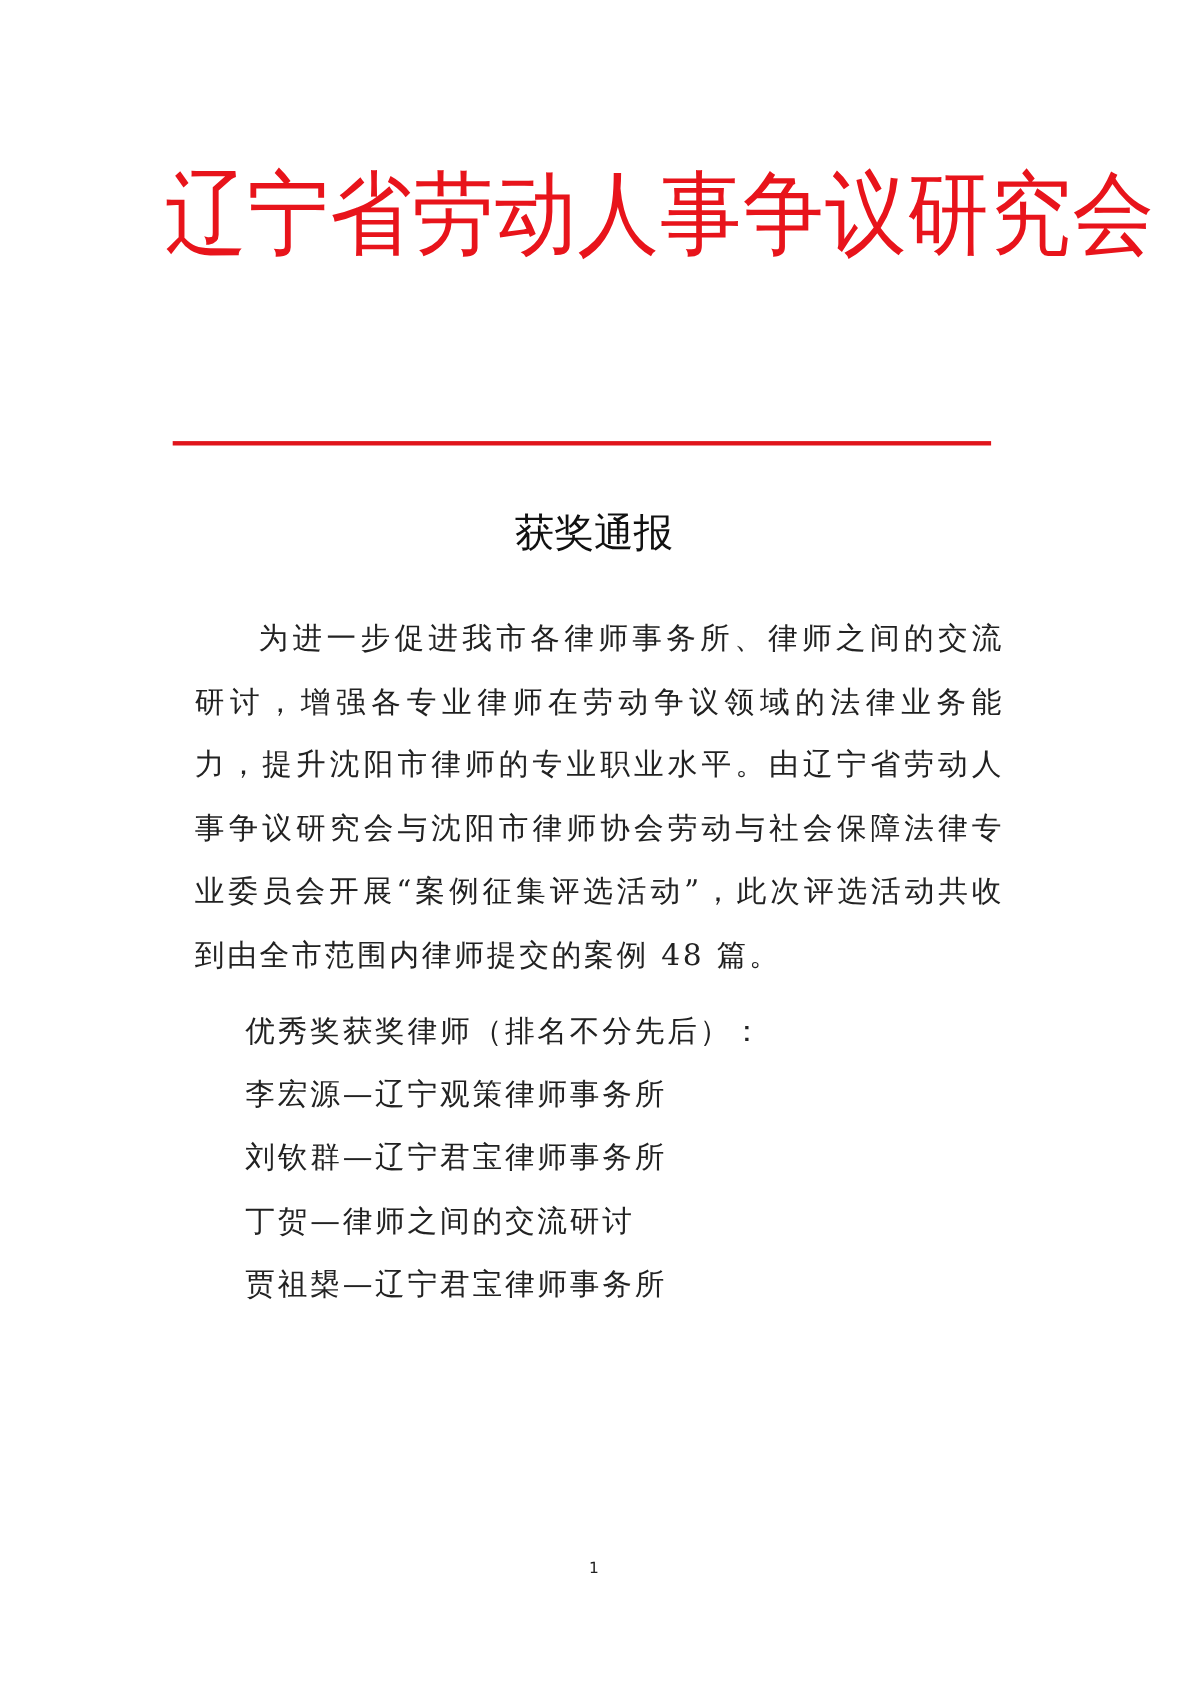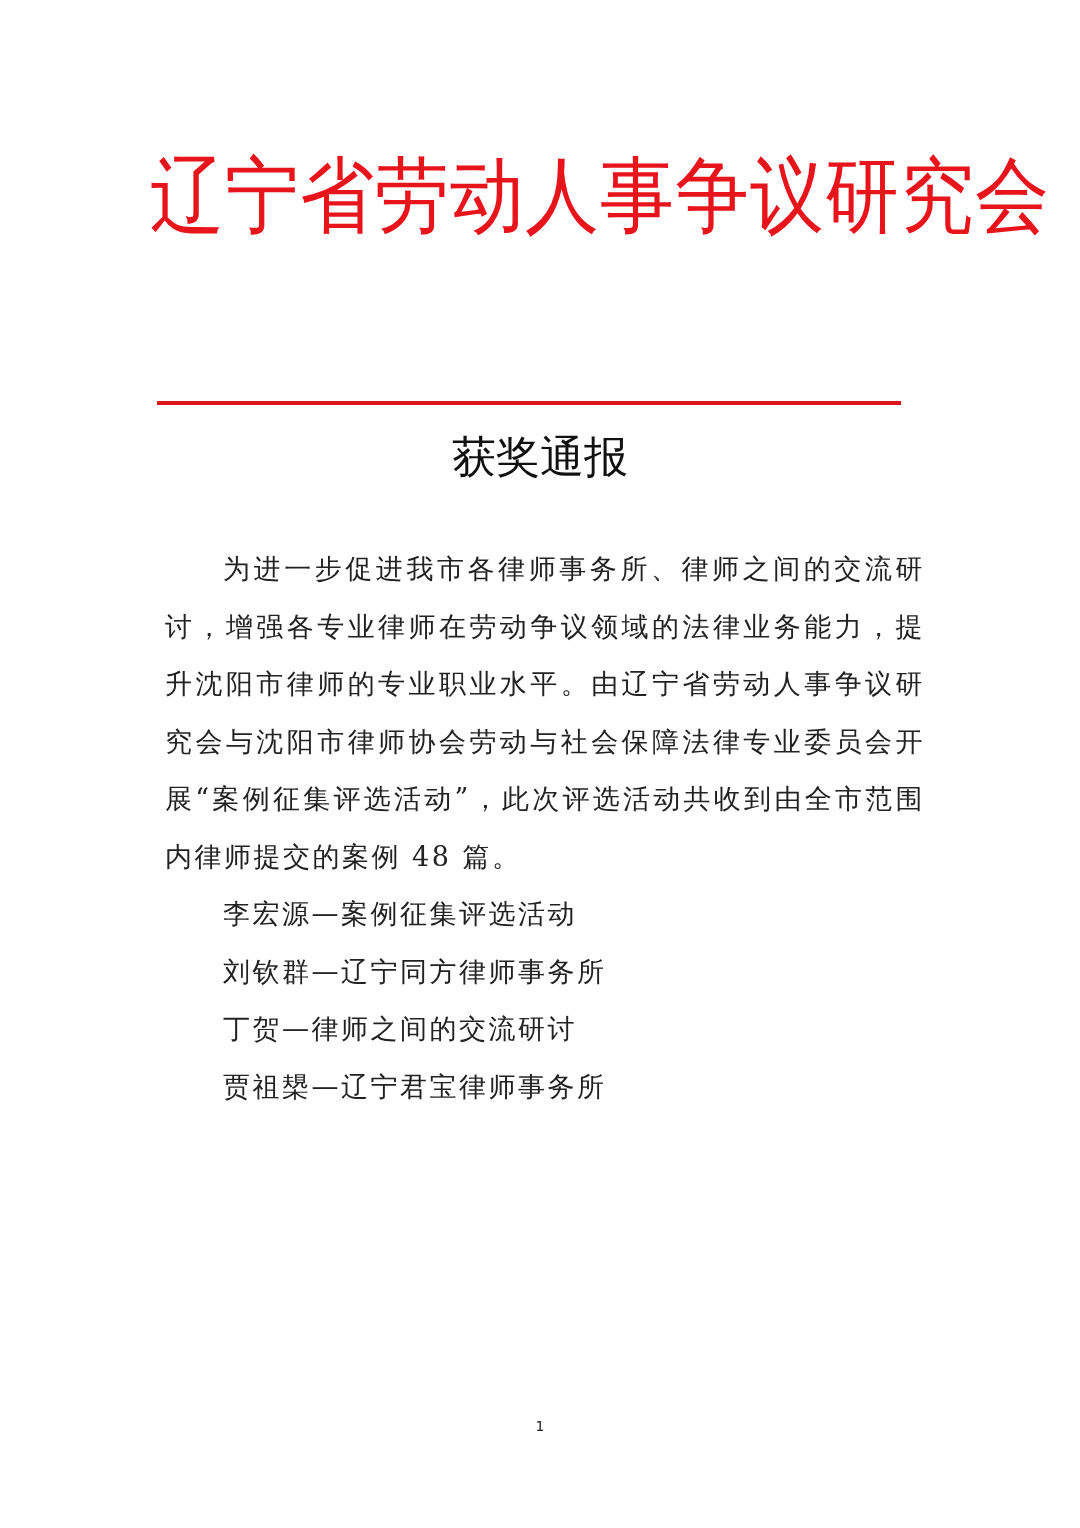--- a/index.html
+++ b/index.html
@@ -4,39 +4,40 @@
 <style>
   html, body { margin: 0; padding: 0; background: #ffffff; }
   body { width: 1080px; height: 1528px; position: relative; overflow: hidden;
          font-family: "DejaVu Serif", "Liberation Serif", serif; color: #1a1a1a; }
   .page { position: absolute; left: 0; top: 0; width: 1076px; height: 1528px; background: #fff; }
   .org-title { position: absolute; left: 150px; top: 140px; width: 780px; height: 110px;
                color: #e8141b; font-family: "DejaVu Serif", serif; font-size: 74px; line-height: 110px;
                text-align: center; letter-spacing: 1px; font-weight: normal; white-space: nowrap;
                transform: scaleY(1.12); transform-origin: center; }
   .red-rule { position: absolute; left: 157px; top: 401px; width: 744px; height: 4px; background: #e0141b; }
-  .doc-title { position: absolute; left: 0; top: 432px; width: 1080px; text-align: center;
-               font-family: "DejaVu Sans", sans-serif; font-size: 44px; line-height: 50px; color: #111; }
+  .doc-title { position: absolute; left: 0; top: 460px; width: 1080px; text-align: center;
+               font-family: "DejaVu Sans", sans-serif; font-size: 36px; line-height: 50px; color: #111; }
   .body { position: absolute; left: 165px; top: 540px; width: 760px; font-size: 27px;
           line-height: 57.5px; color: #222; letter-spacing: 2.5px; }
-  .para { margin: 0; text-indent: 58px; text-align: justify; }
+  .para { margin: 12px; text-indent: 58px; text-align: justify; }
   .line { margin: 0; padding-left: 58px; white-space: nowrap; }
   .page-num { position: absolute; left: 0; top: 1418px; width: 1080px; text-align: center;
               font-family: "DejaVu Sans", sans-serif; font-size: 14px; color: #222; }
 </style>
 </head>
 <body>
 
 <div class="page">
   <div class="org-title">辽宁省劳动人事争议研究会</div>
   <div class="red-rule"></div>
   <div class="doc-title">获奖通报</div>
 
   <div class="body">
     <p class="para">为进一步促进我市各律师事务所、律师之间的交流研讨，增强各专业律师在劳动争议领域的法律业务能力，提升沈阳市律师的专业职业水平。由辽宁省劳动人事争议研究会与沈阳市律师协会劳动与社会保障法律专业委员会开展“案例征集评选活动”，此次评选活动共收到由全市范围内律师提交的案例 48 篇。</p>
-    <p class="line">李宏源—案例征集评选活动</p>
-    <p class="line">刘钦群—辽宁同方律师事务所</p>
+    <p class="line">优秀奖获奖律师（排名不分先后）：</p>
+    <p class="line">李宏源—辽宁观策律师事务所</p>
+    <p class="line">刘钦群—辽宁君宝律师事务所</p>
     <p class="line">丁贺—律师之间的交流研讨</p>
     <p class="line">贾祖槼—辽宁君宝律师事务所</p>
   </div>
 
   <div class="page-num">1</div>
 </div>
 
 </body></html>

